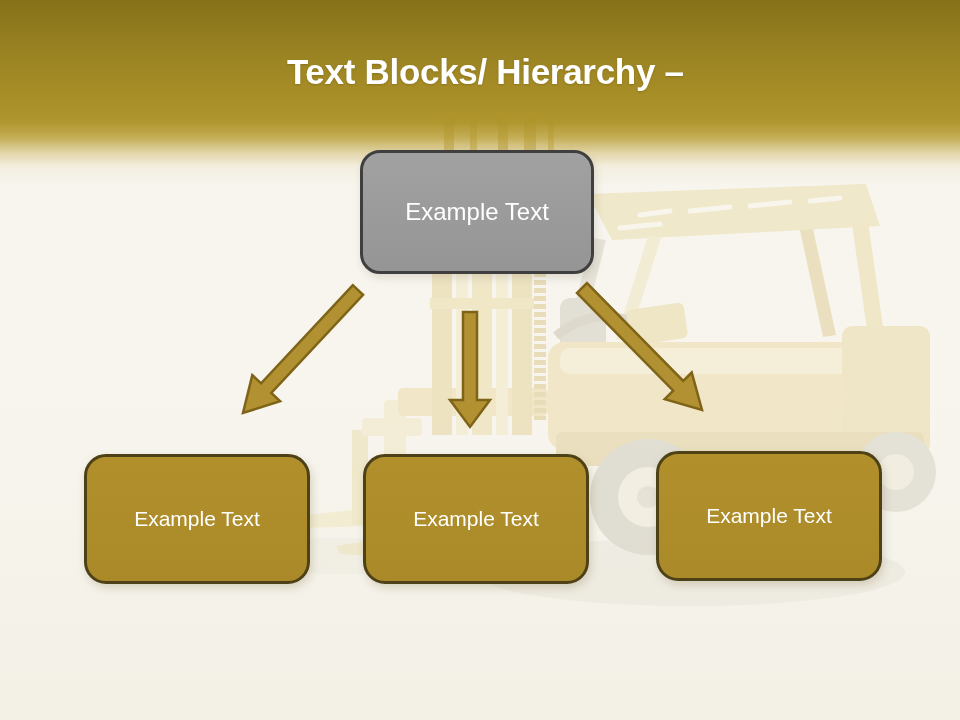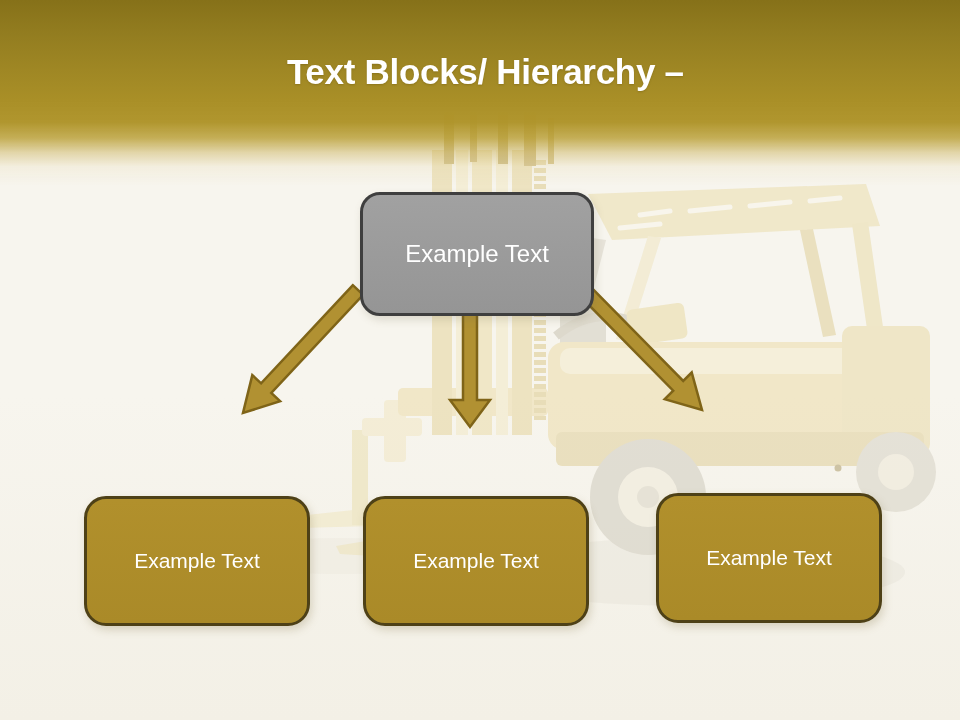--- a/index.html
+++ b/index.html
@@ -41,21 +41,21 @@
     padding-left:10px;
   }
   .title .bold{font-weight:bold;}
   .arrows{
     position:absolute;left:0;top:0;width:960px;height:720px;
     z-index:3;pointer-events:none;
   }
   .box{
     position:absolute;z-index:4;
     display:flex;align-items:center;justify-content:center;
-    color:#ffffff;text-align:center;margin-top:42px;
+    color:#ffffff;text-align:center;
   }
   .top-box{
     left:360px;top:150px;width:228px;height:118px;
     background:linear-gradient(180deg,#a1a1a1 0%,#959595 100%);
     border:3px solid #3f3f3f;border-radius:20px;
     font-size:24px;
     box-shadow:2px 4px 8px rgba(120,110,80,0.20);
   }
   .gold-box{
     width:220px;height:124px;

